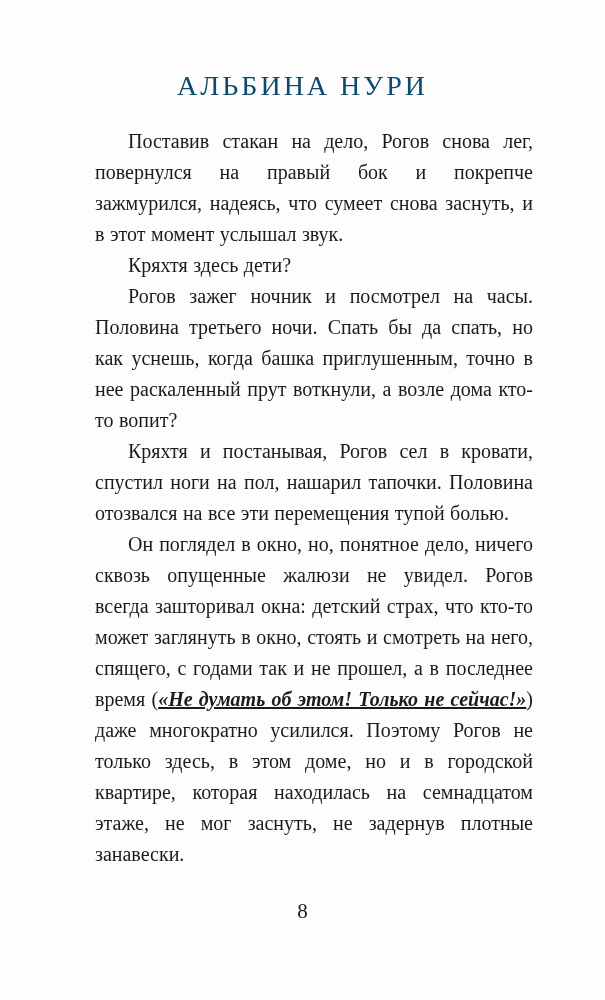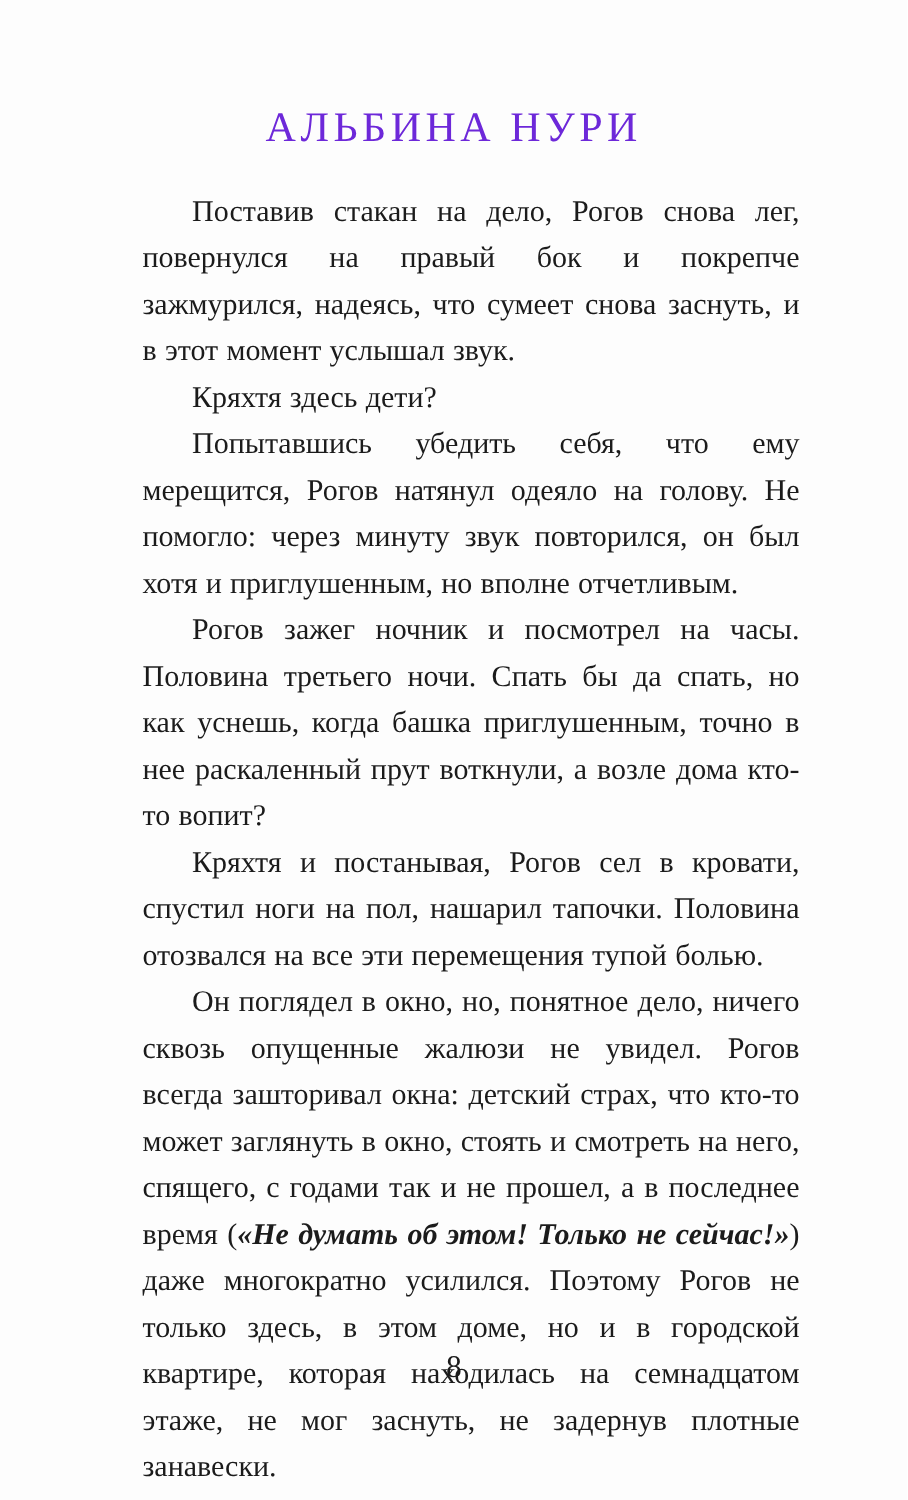--- a/index.html
+++ b/index.html
@@ -16,39 +16,40 @@
       background: #fdfdfd;
       color: #1b1b1b;
       overflow: hidden;
       box-sizing: border-box;
     }
     .book-header {
       margin-top: 70px;
       text-align: center;
       font-size: 28px;
       letter-spacing: 3px;
-      color: #6d28d9;
+      color: #0c4a6e;
       font-weight: 400;
     }
     .text-block {
       margin: 24px 72px 0 95px;
       font-size: 20px;
       line-height: 31px;
       text-align: justify;
       hyphens: auto;
       -webkit-hyphens: auto;
       word-spacing: 0.5px;
     }
     .text-block p {
       margin: 0;
       text-indent: 33px;
     }
     .emph {
       font-weight: bold;
       font-style: italic;
+      text-decoration: underline;
     }
     .page-number {
       position: absolute;
       bottom: 76px;
       left: 0;
       right: 0;
       text-align: center;
       font-size: 21px;
       color: #1b1b1b;
     }
@@ -60,21 +61,20 @@
 
   <div class="book-header">АЛЬБИНА НУРИ</div>
 
   <div class="text-block" lang="ru">
 
     <p>Поставив стакан на дело, Рогов снова лег, повернулся на правый бок и покрепче зажмурился, надеясь, что сумеет снова заснуть, и в этот момент услышал звук.</p>
 
 
     <p>Кряхтя здесь дети?</p>
 
-    <p>Попытавшись убедить себя, что ему мерещится, Рогов натянул одеяло на голову. Не помогло: через минуту звук повторился, он был хотя и приглушенным, но вполне отчетливым.</p>
 
     <p>Рогов зажег ночник и посмотрел на часы. Половина третьего ночи. Спать бы да спать, но как уснешь, когда башка приглушенным, точно в нее раскаленный прут воткнули, а возле дома кто-то вопит?</p>
 
     <p>Кряхтя и постанывая, Рогов сел в кровати, спустил ноги на пол, нашарил тапочки. Половина отозвался на все эти перемещения тупой болью.</p>
 
     <p><span>Он поглядел в окно, но, понятное дело, ничего сквозь опущенные жалюзи не увидел. Рогов всегда зашторивал окна: детский страх, что кто-то может заглянуть в окно, стоять и смотреть на него, спящего, с годами так и не прошел, а в последнее время (</span><span class="emph">«Не думать об этом! Только не сейчас!»</span><span>) даже многократно усилился. Поэтому Рогов не только здесь, в этом доме, но и в городской квартире, которая находилась на семнадцатом этаже, не мог заснуть, не задернув плотные занавески.</span></p>
 
   </div>
 
   <div class="page-number">8</div>

